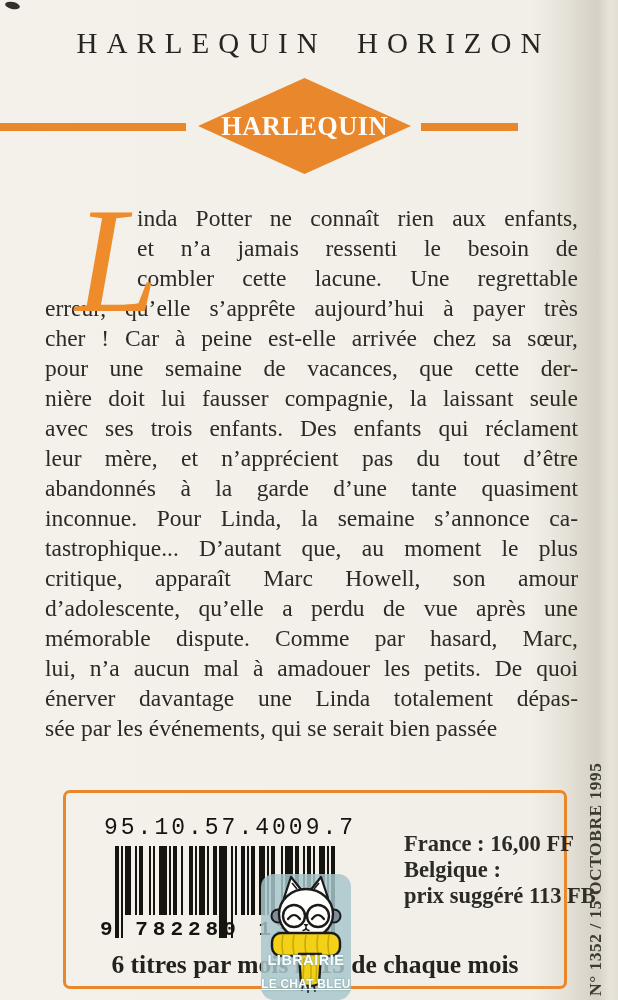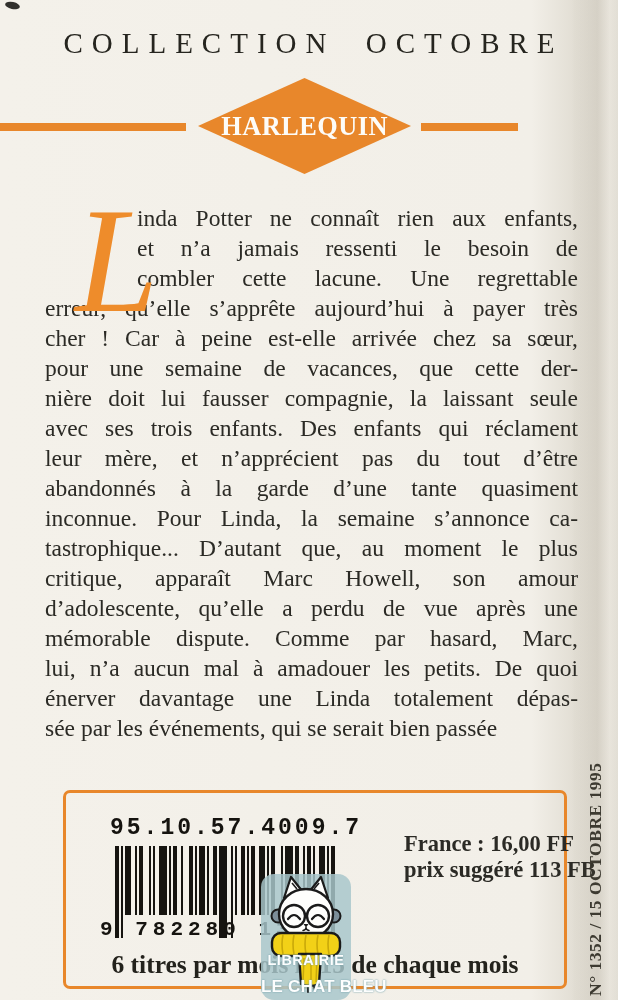--- a/index.html
+++ b/index.html
@@ -36,22 +36,22 @@
   }
   .lines .line{text-align:justify;text-align-last:justify;}
   .lines .line:nth-child(-n+3){margin-left:92px;}
   .lines .line:last-child{text-align-last:left;}
   
   .footer-box{
     position:absolute;left:63px;top:790px;width:498px;height:193px;
     border:3px solid #e8872b;border-radius:7px;box-sizing:content-box;
   }
   .barcode-code{
-    position:absolute;left:44px;top:22px;
-    font-family:"Liberation Mono",monospace;font-weight:bold;
+    position:absolute;left:38px;top:22px;
+    font-family:"Liberation Mono",monospace;font-weight:normal;
     font-size:23px;letter-spacing:3px;color:#15130f;white-space:nowrap;text-align:center;
   }
   .bars{position:absolute;left:49px;top:53px;width:220px;height:92px;font-size:0;white-space:nowrap;overflow:hidden;}
   .bars i{display:inline-block;height:69px;background:#161410;vertical-align:top;}
   .bars i.tall{height:92px;}
   .barcode-digits{
     position:absolute;left:34px;top:125px;
     font-family:"Liberation Mono",monospace;font-weight:bold;
     font-size:21px;letter-spacing:5px;color:#15130f;white-space:nowrap;
   }
@@ -72,39 +72,39 @@
     position:absolute;left:261px;top:874px;width:90px;height:126px;
     background:rgba(168,198,203,.84);border-radius:13px;z-index:5;
   }
   .sticker svg{position:absolute;left:0;top:0;}
   .sticker-line{
     position:absolute;left:0;width:100%;text-align:center;color:#fdfefe;
     font-family:"Liberation Sans",sans-serif;font-weight:bold;
     text-shadow:0 0 2px #7fa8b0, 0 0 1px #7fa8b0;z-index:6;white-space:nowrap;
   }
   .sticker-line.l1{top:78px;font-size:14.5px;letter-spacing:.5px;}
-  .sticker-line.l2{top:103px;font-size:17px;letter-spacing:.2px;}
+  .sticker-line.l2{top:103px;font-size:12px;letter-spacing:.2px;text-decoration:underline;}
   
   .edge-shadow{
     position:absolute;top:0;right:0;width:46px;height:100%;pointer-events:none;z-index:8;
     background:linear-gradient(90deg,rgba(110,100,80,0) 0%,rgba(110,100,80,.16) 55%,rgba(110,100,80,.04) 82%,rgba(110,100,80,.10) 100%);
   }
   .ink-speck{
     position:absolute;left:5px;top:2px;width:15px;height:7px;background:#1c1b17;
     border-radius:50%;transform:rotate(12deg);opacity:.9;
   }
 </style>
 </head>
 <body>
 
 <div class="page">
 
   <div class="ink-speck"></div>
 
-  <div class="collection-title">COLLECTION OCTOBRE</div>
+  <div class="collection-title">HARLEQUIN HORIZON</div>
 
   <div class="brand-band">
     <div class="band-line left"></div>
     <div class="band-line right"></div>
     <div class="diamond">
       <span class="brand-text">HARLEQUIN</span>
     </div>
   </div>
 
   <div class="blurb">
@@ -130,20 +130,21 @@
         <div class="line">sée par les événements, qui se serait bien passée</div>
       </div>
   </div>
 
   <div class="footer-box">
     <div class="barcode-code">95.10.57.4009.7</div>
     <div class="bars" id="bars"><i class="tall" style="width: 4px; margin-right: 2px;"></i><i class="tall" style="width: 2px; margin-right: 2px;"></i><i style="width: 6px; margin-right: 4px;"></i><i style="width: 2px; margin-right: 2px;"></i><i style="width: 4px; margin-right: 6px;"></i><i style="width: 2px; margin-right: 2px;"></i><i style="width: 2px; margin-right: 4px;"></i><i style="width: 8px; margin-right: 2px;"></i><i style="width: 2px; margin-right: 2px;"></i><i style="width: 4px; margin-right: 4px;"></i><i style="width: 2px; margin-right: 6px;"></i><i style="width: 4px; margin-right: 2px;"></i><i style="width: 2px; margin-right: 2px;"></i><i style="width: 6px; margin-right: 2px;"></i><i style="width: 2px; margin-right: 4px;"></i><i style="width: 4px; margin-right: 2px;"></i><i class="tall" style="width: 8px; margin-right: 4px;"></i><i class="tall" style="width: 2px; margin-right: 2px;"></i><i style="width: 2px; margin-right: 4px;"></i><i style="width: 4px; margin-right: 2px;"></i><i style="width: 2px; margin-right: 2px;"></i><i style="width: 4px; margin-right: 4px;"></i><i style="width: 6px; margin-right: 2px;"></i><i style="width: 2px; margin-right: 2px;"></i><i style="width: 4px; margin-right: 6px;"></i><i style="width: 2px; margin-right: 2px;"></i><i style="width: 8px; margin-right: 2px;"></i><i style="width: 4px; margin-right: 4px;"></i><i style="width: 2px; margin-right: 2px;"></i><i style="width: 4px; margin-right: 2px;"></i><i style="width: 2px; margin-right: 4px;"></i><i style="width: 6px; margin-right: 2px;"></i><i class="tall" style="width: 2px; margin-right: 2px;"></i><i class="tall" style="width: 4px; margin-right: 2px;"></i></div>
     <div class="barcode-digits">9 782280 1374</div>
     <div class="prices">
         <div class="price-line">France : 16,00 FF</div>
+        <div class="price-line">Belgique :</div>
         <div class="price-line">prix suggéré 113 FB</div>
       </div>
     <div class="frequency">6 titres par mois le 15 de chaque mois</div>
   </div>
 
   <div class="spine-note">N° 1352 / 15 OCTOBRE 1995</div>
 
   <div class="sticker">
     <svg width="90" height="126" viewBox="0 0 90 126">
 

